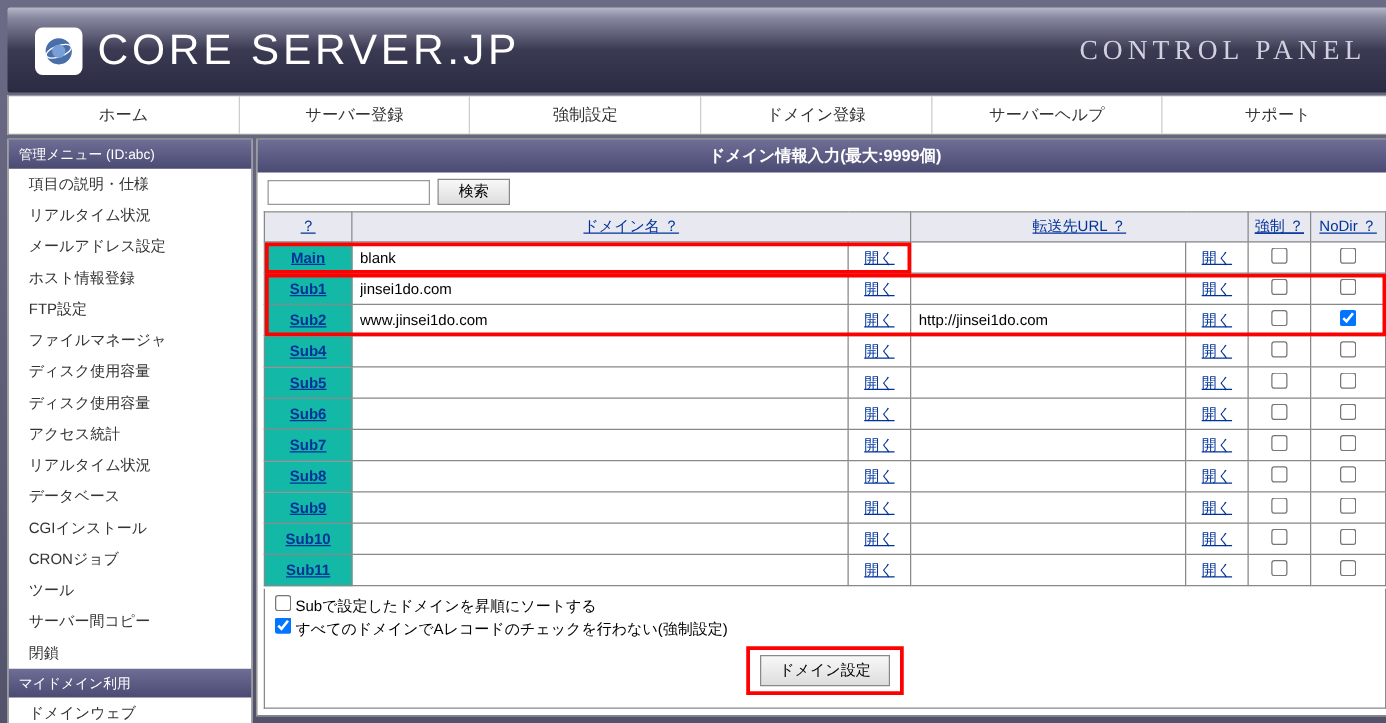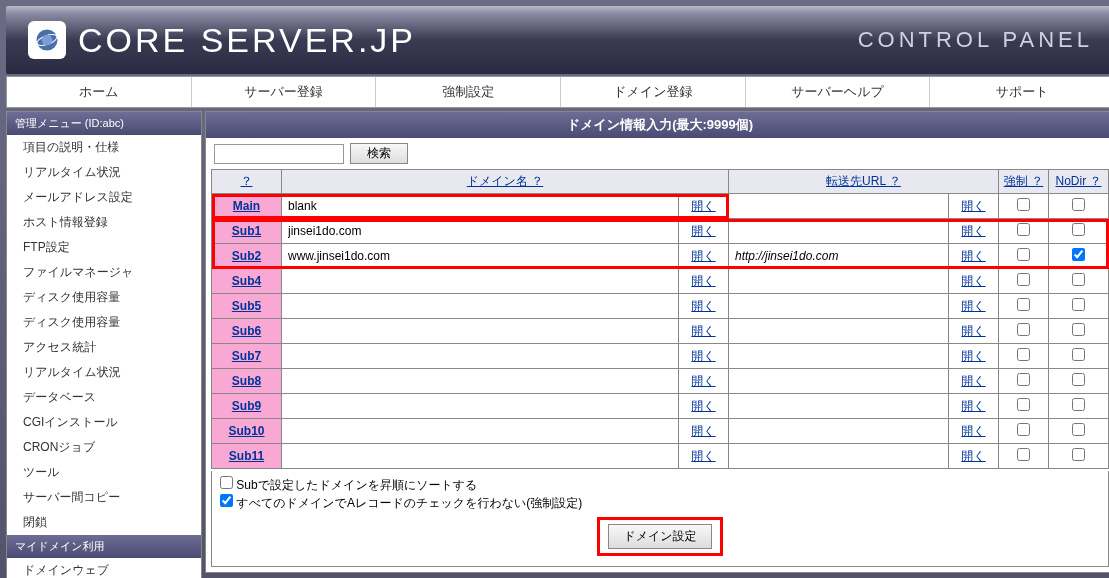--- a/index.html
+++ b/index.html
@@ -1,50 +1,50 @@
 <!DOCTYPE html>
 <html><head>
   <meta charset="utf-8">
   <style>
     * { margin: 0; padding: 0; box-sizing: border-box; }
     body { font-family: "MS PGothic", sans-serif; font-size: 12px; background: #888; }
     .outer-frame { background: linear-gradient(180deg, #6b6b85 0%, #52526b 100%); padding: 6px; }
     .container { width: 1109px; margin: 0; }
     .header-bar { height: 68px; background: linear-gradient(180deg, #b8b8c8 0%, #8888a0 12%, #3a3a52 50%, #2a2a42 100%); display: flex; align-items: center; justify-content: space-between; padding: 0 22px; border-radius: 2px; }
-    .logo-area { display: flex; align-items: flex-start; gap: 12px; }
+    .logo-area { display: flex; align-items: flex-end; gap: 12px; }
     .logo-icon { width: 38px; height: 38px; background: #fff; border-radius: 6px; display: flex; align-items: center; justify-content: center; position: relative; }
     .logo-icon svg { width: 28px; height: 28px; }
     .logo-text { color: #fff; font-size: 34px; letter-spacing: 3px; font-family: Arial, sans-serif; font-weight: 300; }
-    .cp-text { color: #d0d0e0; font-size: 22px; letter-spacing: 4px; font-family: Liberation Sans, sans-serif; font-weight: 300; }
+    .cp-text { color: #d0d0e0; font-size: 22px; letter-spacing: 4px; font-family: Liberation Serif, serif; font-weight: 300; }
     .topnav { display: flex; background: #fff; border: 1px solid #999; margin-top: 2px; }
     .topnav-item { flex: 1; text-align: center; padding: 6px 0; border-right: 1px solid #ccc; color: #333; cursor: pointer; font-size: 13px; }
     .topnav-item:last-child { border-right: none; }
     .main-area { display: flex; gap: 3px; margin-top: 3px; align-items: flex-start; }
     .sidebar { width: 196px; background: #fff; border: 1px solid #888; padding-bottom: 6px; }
     .sidebar-header { background: linear-gradient(180deg, #6d6d95 0%, #4a4a72 100%); color: #fff; padding: 4px 8px; font-size: 11px; }
     .sidebar-item { padding: 4px 8px 4px 16px; color: #333; cursor: pointer; font-size: 12px; }
     .content { flex: 1; background: #fff; border: 1px solid #888; }
     .content-title { background: linear-gradient(180deg, #6d6d95 0%, #4a4a72 100%); color: #fff; padding: 4px; text-align: center; font-weight: bold; font-size: 13px; }
     .desc-row { display: flex; padding: 5px 8px; align-items: center; }
     .desc-text { flex: 1; color: #333; }
     .search-input { width: 130px; height: 20px; border: 1px solid #999; }
     .search-btn { margin-left: 6px; padding: 1px 16px; border: 1px solid #888; background: linear-gradient(180deg,#f8f8f8,#ddd); cursor: pointer; font-size: 12px; }
     table.domain-table { width: calc(100% - 10px); margin: 0 5px; border-collapse: collapse; }
     table.domain-table th, table.domain-table td { border: 1px solid #888; padding: 3px 4px; font-size: 12px; text-align: center; }
     table.domain-table th { background: #e8e8f0; color: #003399; font-weight: normal; }
     table.domain-table th a { color: #003399; text-decoration: underline; }
     .label-cell a { color: #003399; text-decoration: underline; font-weight: bold; }
     .domain-input { width: 100%; border: none; padding: 2px; background: transparent; font-size: 12px; }
     .open-link { color: #003399; text-decoration: underline; cursor: pointer; }
-    .url-input { width: 100%; border: none; padding: 2px; background: transparent; font-size: 12px; font-style: italic; }
+    .url-input { width: 100%; border: none; padding: 2px; background: transparent; font-size: 12px; }
     .options-area { padding: 5px 8px; border: 1px solid #888; margin: 2px 5px 5px 5px; border-top: none; }
     .submit-area { text-align: center; padding: 5px; }
     .submit-btn { padding: 3px 14px; border: 1px solid #888; background: linear-gradient(180deg,#f8f8f8,#ddd); cursor: pointer; font-size: 12px; }
     .submit-highlight { display:inline-block; border: 3px solid #ff0000; padding: 4px 8px; }
-    .col-label { width: 70px; background:#f9a8d4; }
+    .col-label { width: 70px; background:#14b8a6; }
     .col-domain { }
     .col-open1 { width: 50px; }
     .col-url { width: 220px; }
     .col-open2 { width: 50px; }
     .col-force { width: 50px; text-decoration: underline; }
     .col-nodir { width: 60px; }
   </style>
 </head>
 <body>
 

